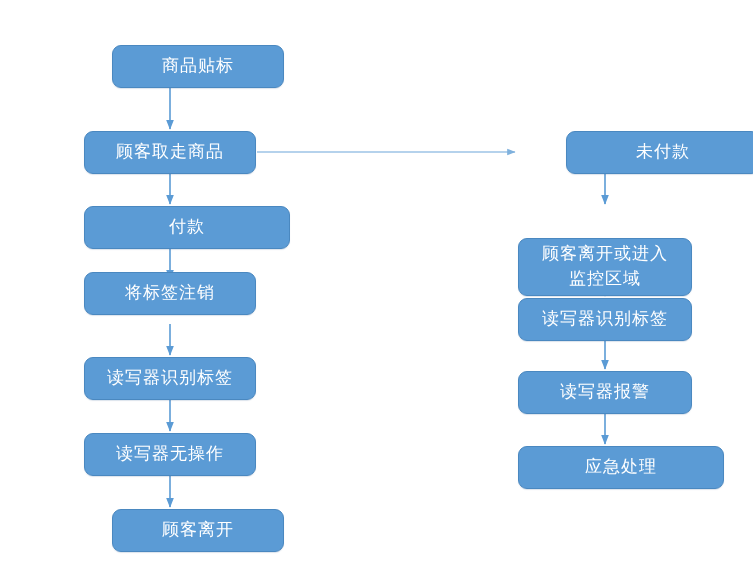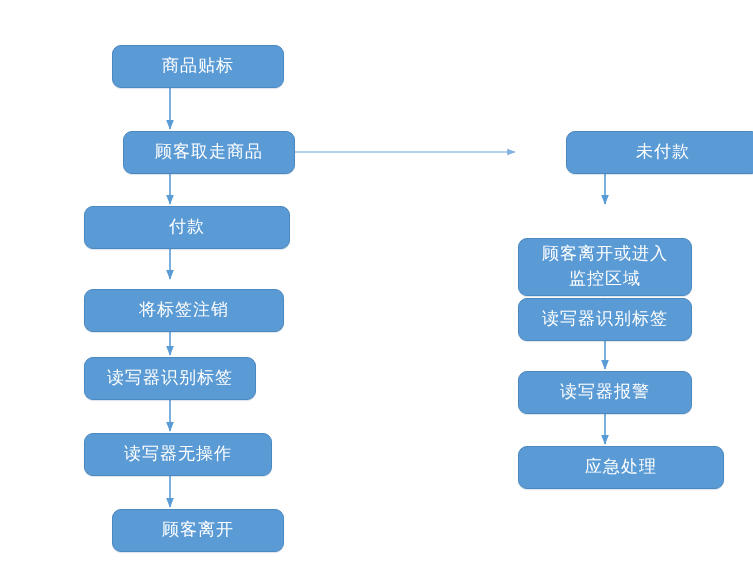--- a/index.html
+++ b/index.html
@@ -77,37 +77,37 @@
     <line x1="605" y1="174" x2="605" y2="204" stroke="#5b9bd5" stroke-width="1.6" marker-end="url(#arrowhead)"></line>
     <line x1="605" y1="264" x2="605" y2="296" stroke="#5b9bd5" stroke-width="1.6" marker-end="url(#arrowhead)"></line>
     <line x1="605" y1="341" x2="605" y2="369" stroke="#5b9bd5" stroke-width="1.6" marker-end="url(#arrowhead)"></line>
     <line x1="605" y1="414" x2="605" y2="444" stroke="#5b9bd5" stroke-width="1.6" marker-end="url(#arrowhead)"></line>
   </svg>
 
   <div class="node" style="left:84px; top:45px; width:172px; height:43px;margin-left:28px;">
     <span>商品贴标</span>
   </div>
 
-  <div class="node" style="left:84px; top:131px; width:172px; height:43px;margin-left:39px;">
+  <div class="node" style="left:84px; top:131px; width:172px; height:43px;">
     <span>顾客取走商品</span>
   </div>
 
   <div class="node" style="left:84px; top:206px; width:206px; height:43px;">
     <span>付款</span>
   </div>
 
-  <div class="node" style="left:84px; top:289px; width:200px; height:43px;align-items:center;">
+  <div class="node" style="left:84px; top:272px; width:172px; height:43px;align-items:center;">
     <span>将标签注销</span>
   </div>
 
   <div class="node" style="left:84px; top:357px; width:172px; height:43px;">
     <span>读写器识别标签</span>
   </div>
 
-  <div class="node" style="left:84px; top:433px; width:188px; height:43px;">
+  <div class="node" style="left:84px; top:433px; width:172px; height:43px;">
     <span>读写器无操作</span>
   </div>
 
   <div class="node" style="left:84px; top:509px; width:172px; height:43px;margin-left:28px;">
     <span>顾客离开</span>
   </div>
 
   <div class="node" style="left:518px; top:131px; width:194px; height:43px;margin-left:48px;">
     <span>未付款</span>
   </div>

